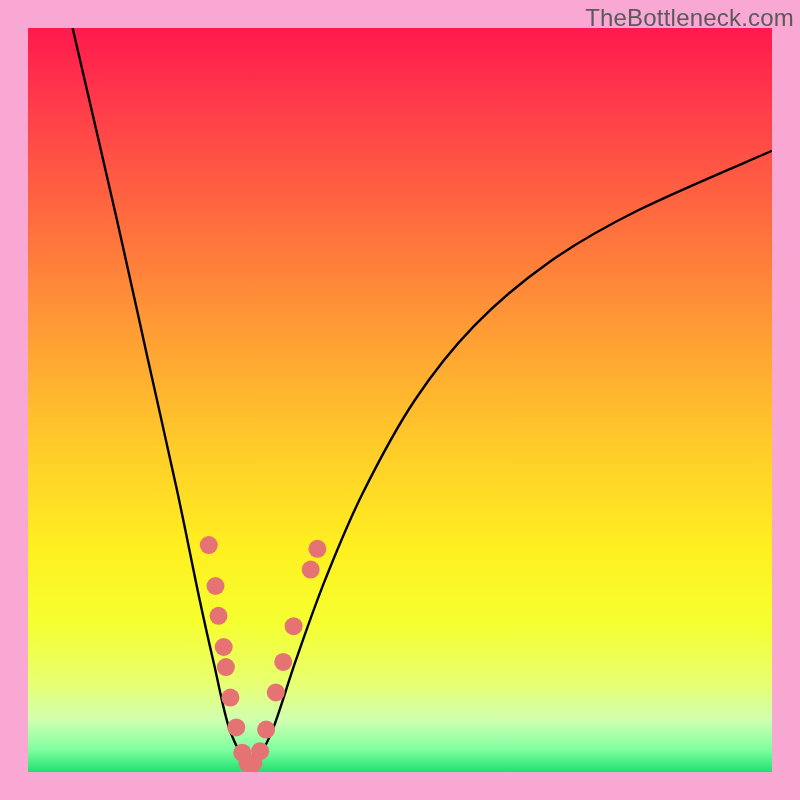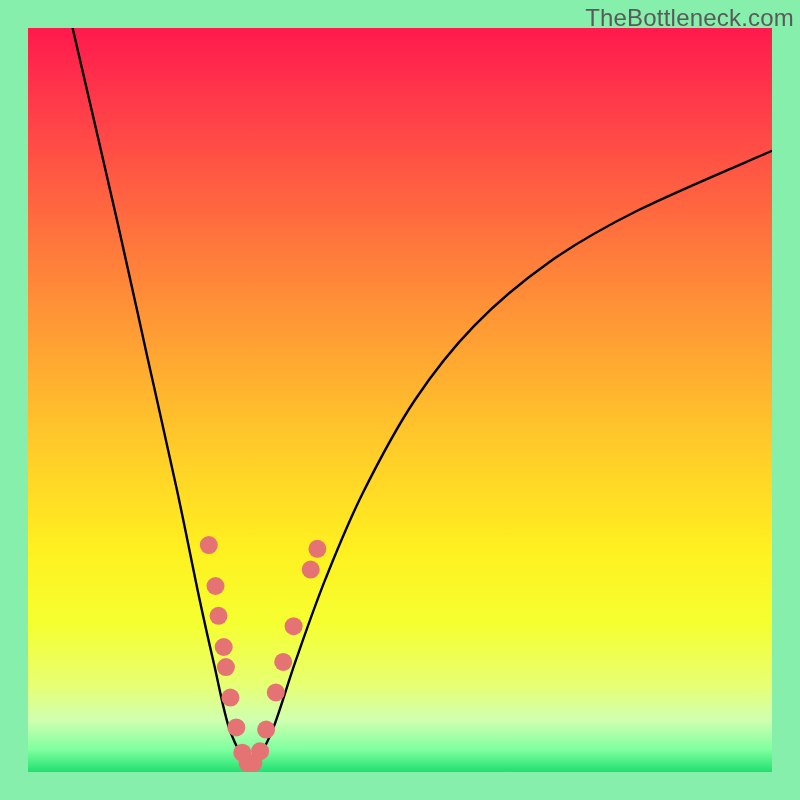--- a/index.html
+++ b/index.html
@@ -6,21 +6,21 @@
     margin: 0;
     padding: 0;
     width: 800px;
     height: 800px;
     overflow: hidden;
     font-family: Arial, Helvetica, sans-serif;
   }
   .frame {
     width: 800px;
     height: 800px;
-    background: #86efac;
+    background: #f9a8d4;
     position: relative;
   }
   .plot-area {
     position: absolute;
     left: 28px;
     top: 28px;
     width: 744px;
     height: 744px;
     overflow: hidden;
   }

